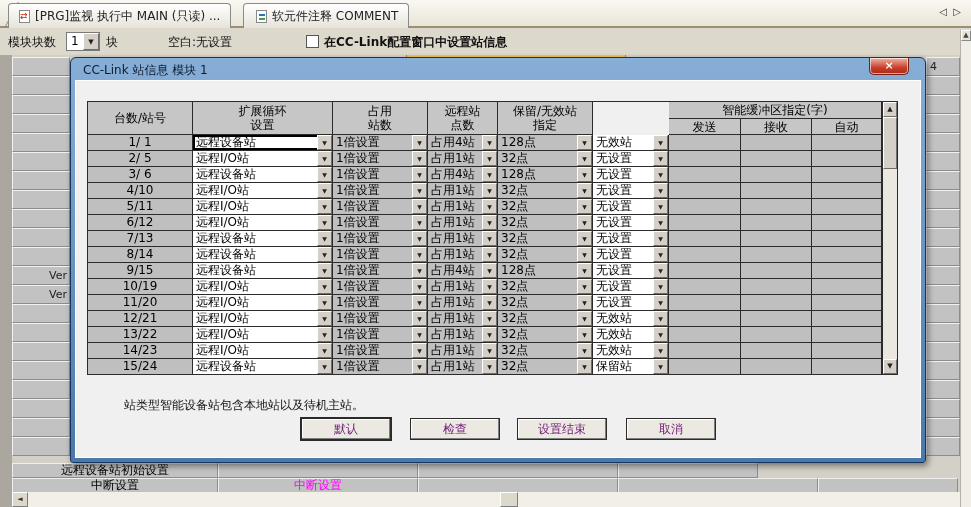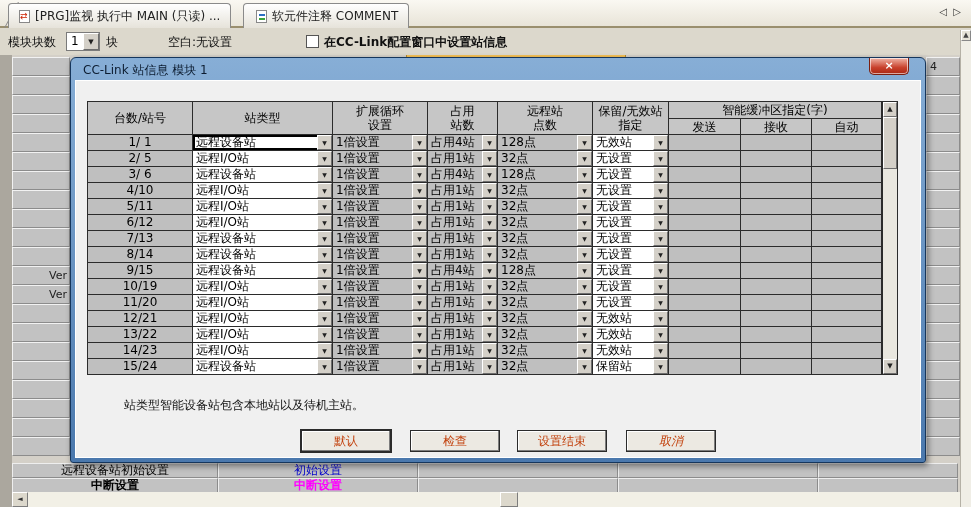--- a/index.html
+++ b/index.html
@@ -88,23 +88,23 @@
   .combo.focused { box-shadow:inset 0 0 0 2px #000; }
 
   .tvs { position:absolute; left:795px; top:0; width:16px; height:274px; background:#e9e7df;
          border:1px solid #2b2b2b; display:flex; flex-direction:column; }
   .tvs .arr { height:15px; background:#d4d0c8; border:1px solid #fff; border-bottom-color:#6d6d6d; border-right-color:#6d6d6d;
               font-size:7px; text-align:center; line-height:13px; color:#222; flex:none; }
   .tvs .sp { flex:1; }
   .tvs .thumb { height:52px; background:#d4d0c8; border:1px solid #fff; border-bottom-color:#6d6d6d; border-right-color:#6d6d6d; flex:none; }
 
   .note { position:absolute; left:48px; top:316px; color:#111; }
-  .dlg-btn { position:absolute; top:349px; width:90px; height:22px; background:#ece9e2;
+  .dlg-btn { position:absolute; top:337px; width:90px; height:22px; background:#ece9e2;
              border:1px solid #2b2b2b; box-shadow:inset -1px -1px 0 #7d7d7d, inset 1px 1px 0 #fff;
-             text-align:center; line-height:20px; font-size:12px; color:#c2410c; }
+             text-align:center; line-height:20px; font-size:12px; color:#701a75; }
   .dlg-btn.default { box-shadow:0 0 0 1px #2b2b2b, inset -1px -1px 0 #7d7d7d, inset 1px 1px 0 #fff; }
 
   
   .blue { color:#0000cc; }
   .magenta { color:#ff00ff; }
 </style>
 </head>
 <body>
 
 <div class="tabbar">
@@ -181,26 +181,25 @@
     <div class="bgcell" style="text-align: left; padding-left: 3px;"></div>
     <div class="bgcell" style="text-align: left; padding-left: 3px;"></div>
     <div class="bgcell" style="text-align: left; padding-left: 3px;"></div>
     <div class="bgcell" style="text-align: left; padding-left: 3px;"></div>
     <div class="bgcell" style="text-align: left; padding-left: 3px;"></div>
     <div class="bgcell" style="text-align: left; padding-left: 3px;"></div>
   </div>
 
 <div class="bgrow" style="left:12px; top:463px;">
   <div class="c" style="width:206px;">远程设备站初始设置</div>
-  <div class="c blue" style="width:200px;">初始设置</div>
   <div class="c" style="width:200px;"></div>
   <div class="c" style="width:200px;"></div>
   <div class="c" style="width:140px;"></div>
 </div>
-<div class="bgrow" style="left:12px; top:478px;font-weight:bold;">
+<div class="bgrow" style="left:12px; top:478px;">
   <div class="c" style="width:206px;">中断设置</div>
   <div class="c magenta" style="width:200px;">中断设置</div>
   <div class="c" style="width:200px;"></div>
   <div class="c" style="width:200px;"></div>
   <div class="c" style="width:140px;"></div>
 </div>
 
 <div class="vsb">
   <div class="arr">▲</div>
 </div>
@@ -211,21 +210,20 @@
 
 <div class="dlg">
   <div class="dlg-title">CC-Link 站信息 模块 1</div>
   <div class="dlg-close">×</div>
   <div class="dlg-body">
 
     <div class="stable">
 
       <div class="sgrid shead">
         <div class="hcell" style="grid-row:1 / span 2; height:33px;">台数/站号</div>
-        <div class="hcell" style="grid-row:1 / span 2;">站类型</div>
         <div class="hcell" style="grid-row:1 / span 2;">扩展循环
 设置</div>
         <div class="hcell" style="grid-row:1 / span 2;">占用
 站数</div>
         <div class="hcell" style="grid-row:1 / span 2;">远程站
 点数</div>
         <div class="hcell" style="grid-row:1 / span 2;">保留/无效站
 指定</div>
         <div class="hcell" style="grid-column:7 / span 3; grid-row:1; height:17px;">智能缓冲区指定(字)</div>
         <div class="hcell" style="grid-column:7; grid-row:2; height:16px;">发送</div>
@@ -797,15 +795,15 @@
         <div class="sp"></div>
         <div class="arr">▼</div>
       </div>
     </div>
 
     <div class="note">站类型智能设备站包含本地站以及待机主站。</div>
 
     <div class="dlg-btn default" style="left:225px;">默认</div>
     <div class="dlg-btn" style="left:334px;">检查</div>
     <div class="dlg-btn" style="left:441px;text-align:center;">设置结束</div>
-    <div class="dlg-btn" style="left:550px;font-style:italic;">取消</div>
+    <div class="dlg-btn" style="left:550px;">取消</div>
   </div>
 </div>
 
 </body></html>

